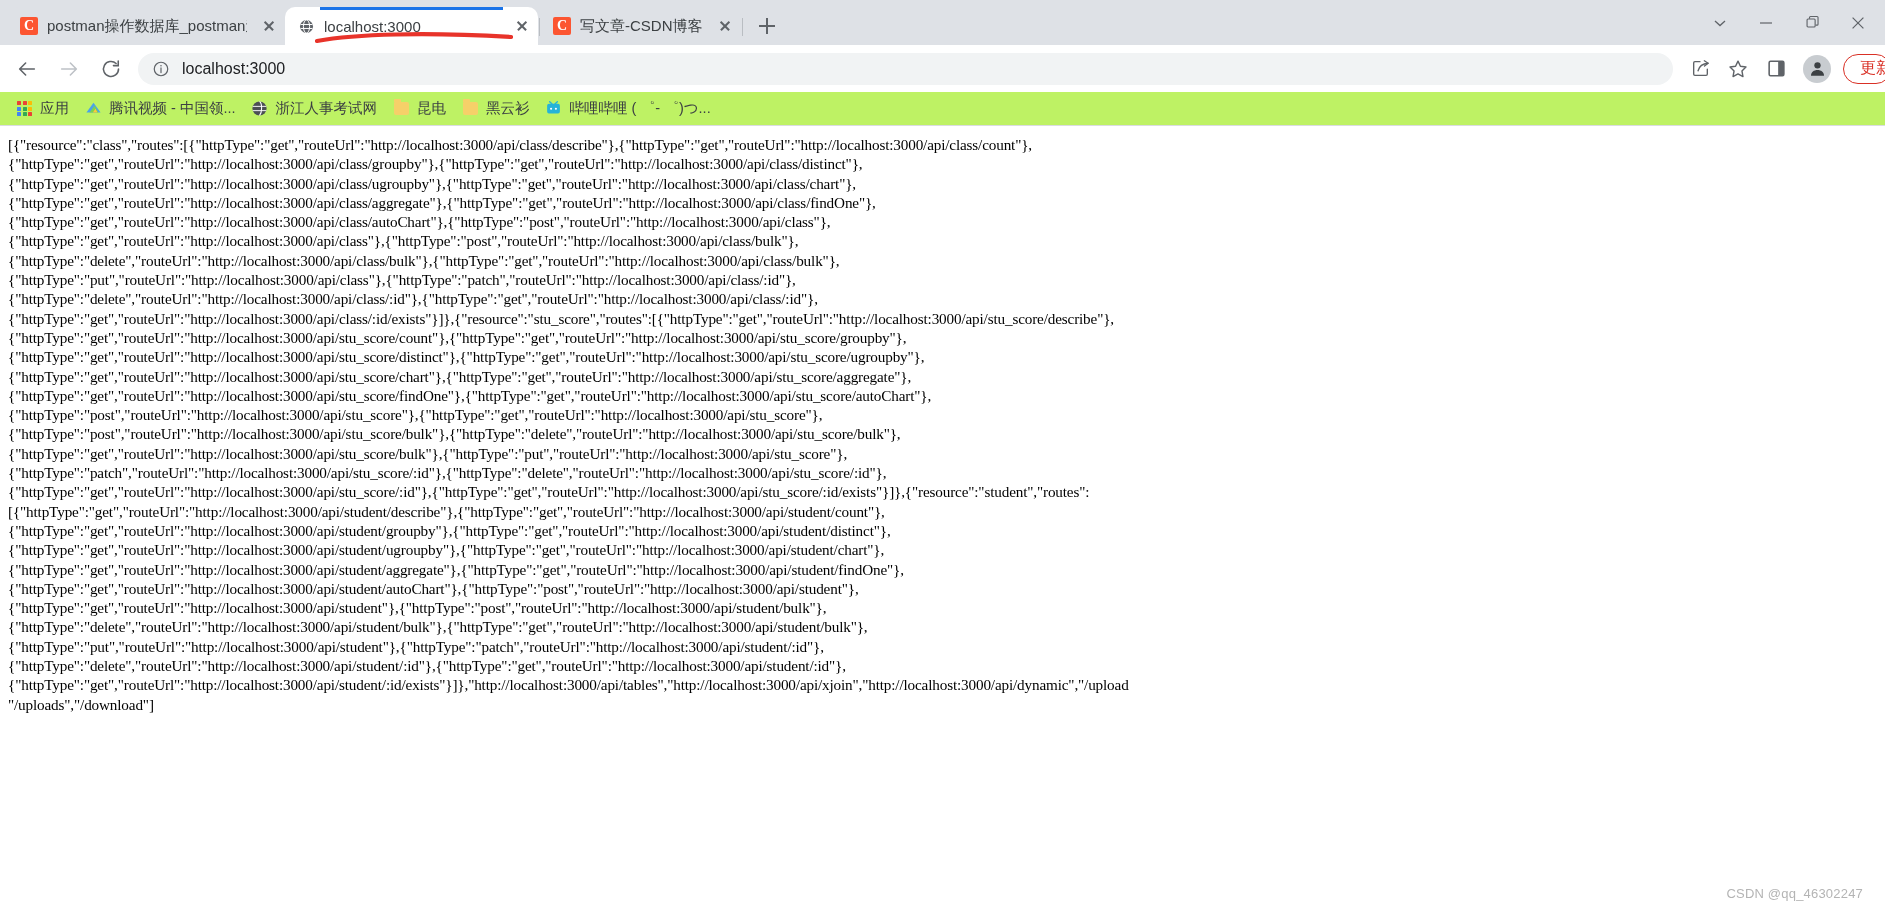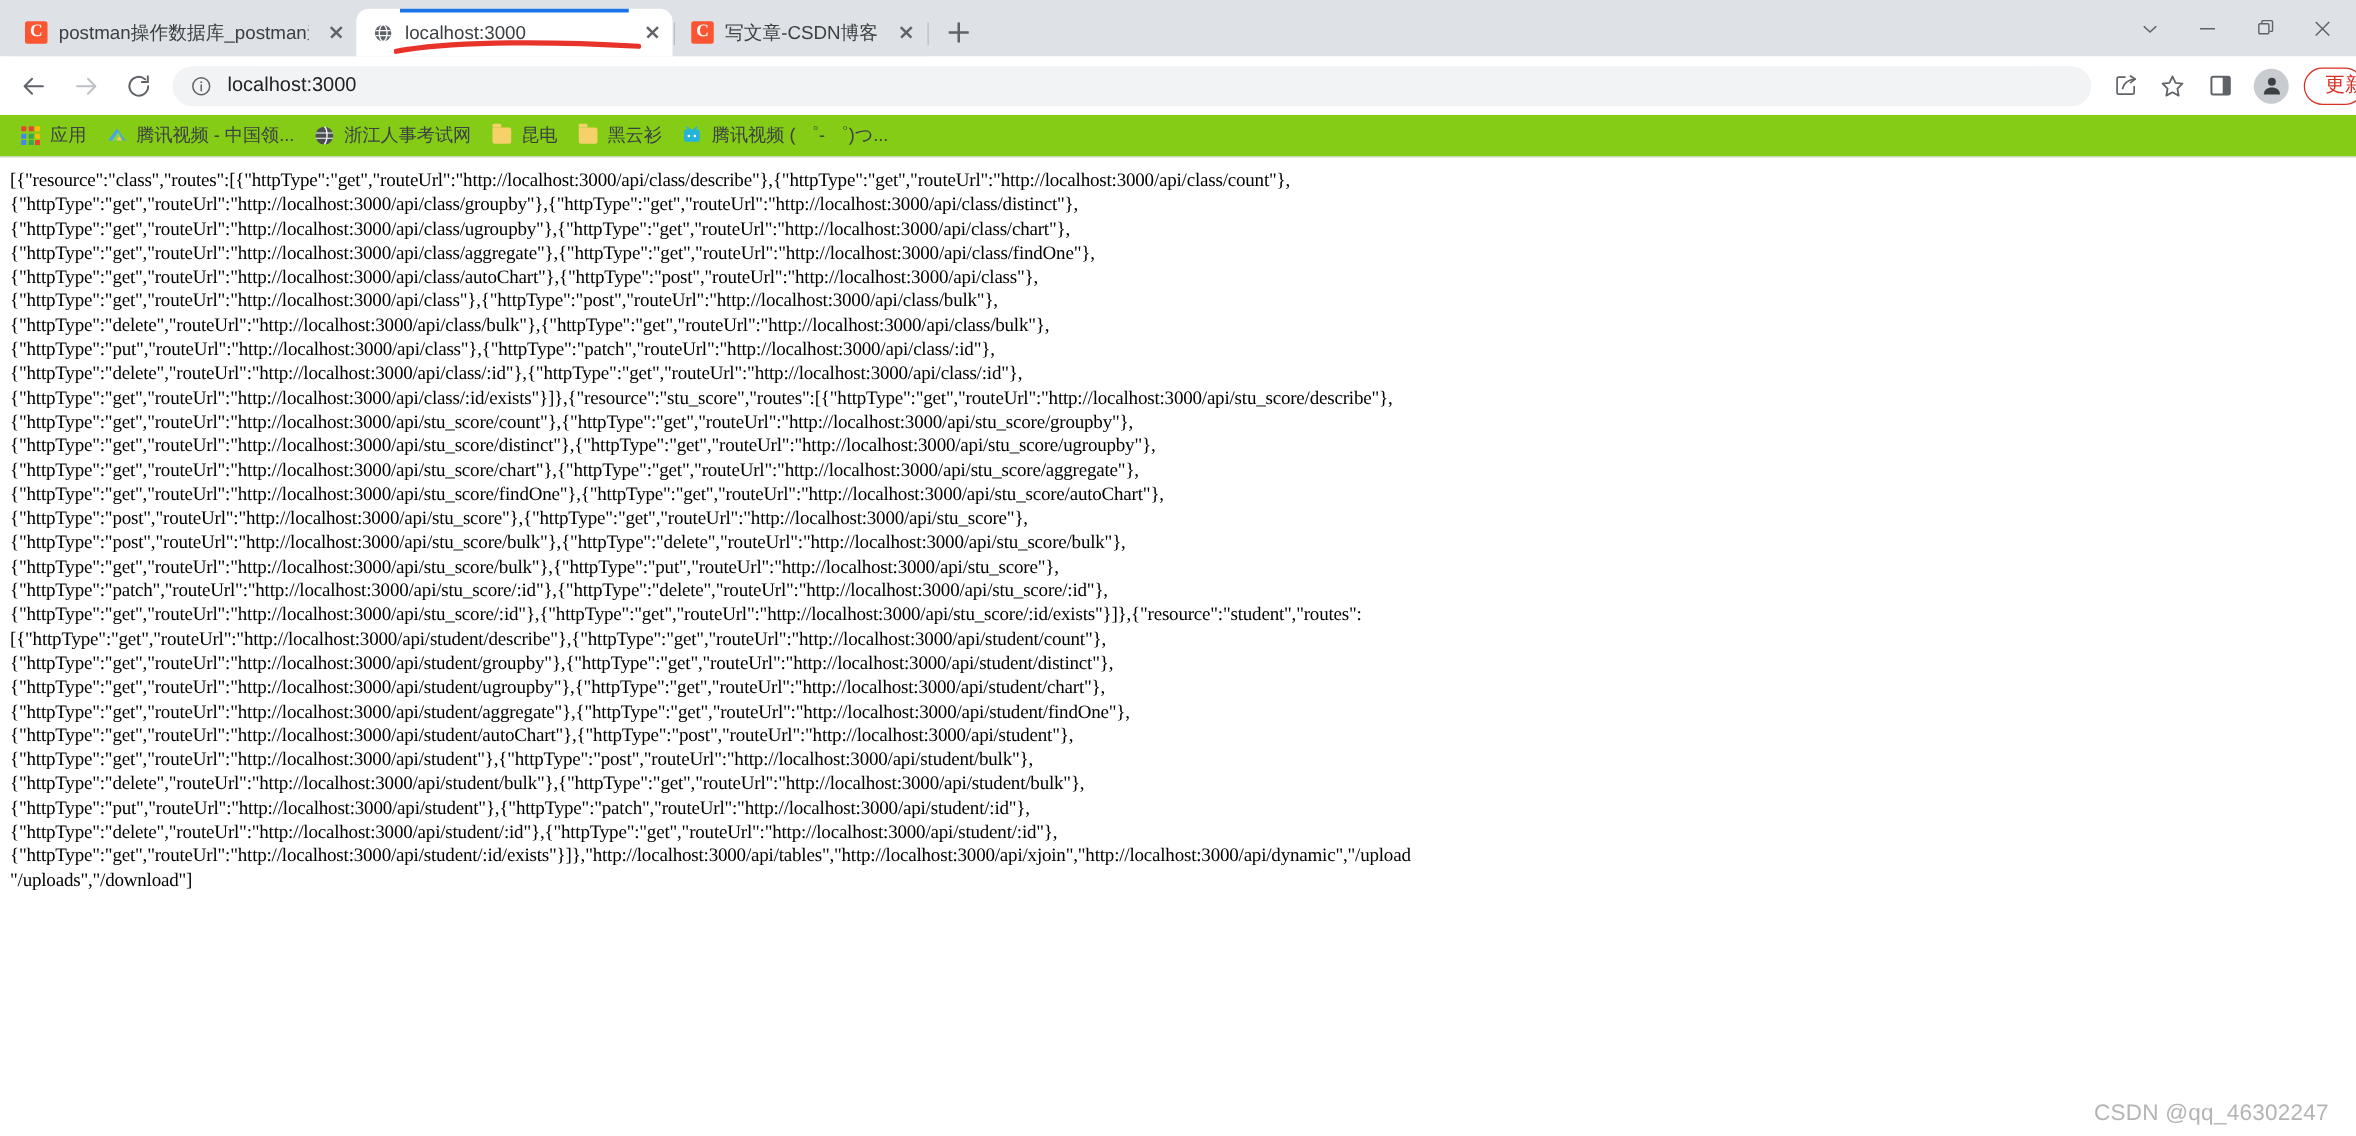--- a/index.html
+++ b/index.html
@@ -224,21 +224,21 @@
     flex: 0 0 auto;
     white-space: nowrap;
     overflow: hidden;
     max-width: 48px;
     margin-right: -16px;
   }
 
   
   #bookmarks-bar {
     height: 34px;
-    background: #84cc16;
+    background: #bef264;
     display: flex;
     align-items: center;
     padding: 0 8px;
     box-sizing: border-box;
     border-bottom: 1px solid #dadce0;
   }
   .bookmark {
     display: flex;
     align-items: center;
     height: 26px;
@@ -299,21 +299,21 @@
     color: #000000;
     white-space: pre;
     letter-spacing: -0.15px;
     word-spacing: -0.5px;
     -webkit-font-smoothing: none;
   }
   #watermark {
     position: absolute;
     right: 22px;
     bottom: 8px;
-    font-size: 18px;
+    font-size: 13px;
     color: #b4b4b4;
     font-family: "Liberation Sans", sans-serif;
     letter-spacing: 0.2px;
   }
 
   
   #annotation-underline {
     position: absolute;
     left: 315px;
     top: 30px;
@@ -510,21 +510,21 @@
 
     <div class="bookmark" style="max-width:250px;">
       <span class="bm-icon">
         <svg width="17" height="17" viewBox="0 0 24 24">
           <path d="M5.6 5.2h12.8a2.6 2.6 0 0 1 2.6 2.6v8.6a2.6 2.6 0 0 1-2.6 2.6H5.6A2.6 2.6 0 0 1 3 16.4V7.8a2.6 2.6 0 0 1 2.6-2.6z" fill="#26b3d8"></path>
           <path d="M6.6 2.6l3.4 3M17.4 2.6l-3.4 3" stroke="#26b3d8" stroke-width="2" stroke-linecap="round"></path>
           <circle cx="8.6" cy="12.4" r="1.5" fill="#ffffff"></circle>
           <circle cx="15.4" cy="12.4" r="1.5" fill="#ffffff"></circle>
         </svg>
       </span>
-      <span class="bm-label">腾讯视频 ( ゜- ゜)つ...</span>
+      <span class="bm-label">哔哩哔哩 ( ゜- ゜)つ...</span>
     </div>
   </div>
 
   <div id="page-content">
     <pre id="json-pre">[{"resource":"class","routes":[{"httpType":"get","routeUrl":"http://localhost:3000/api/class/describe"},{"httpType":"get","routeUrl":"http://localhost:3000/api/class/count"},
 {"httpType":"get","routeUrl":"http://localhost:3000/api/class/groupby"},{"httpType":"get","routeUrl":"http://localhost:3000/api/class/distinct"},
 {"httpType":"get","routeUrl":"http://localhost:3000/api/class/ugroupby"},{"httpType":"get","routeUrl":"http://localhost:3000/api/class/chart"},
 {"httpType":"get","routeUrl":"http://localhost:3000/api/class/aggregate"},{"httpType":"get","routeUrl":"http://localhost:3000/api/class/findOne"},
 {"httpType":"get","routeUrl":"http://localhost:3000/api/class/autoChart"},{"httpType":"post","routeUrl":"http://localhost:3000/api/class"},
 {"httpType":"get","routeUrl":"http://localhost:3000/api/class"},{"httpType":"post","routeUrl":"http://localhost:3000/api/class/bulk"},

